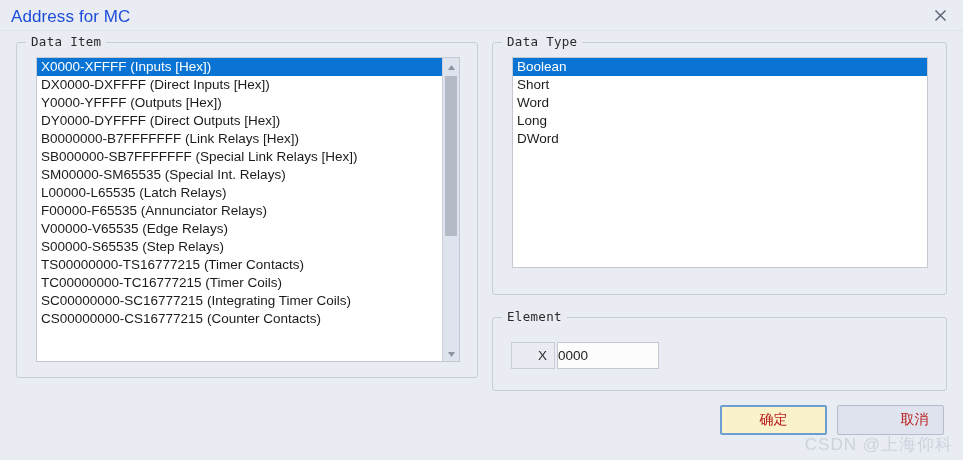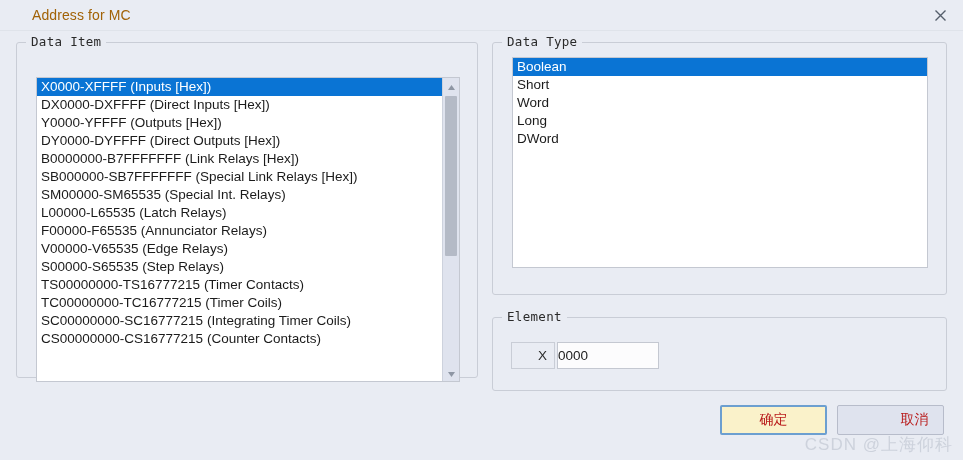--- a/index.html
+++ b/index.html
@@ -21,25 +21,24 @@
     position: absolute;
     left: 0; top: 0;
     width: 963px; height: 31px;
     background: #e9ecf3;
     border-bottom: 1px solid #dfe3ea;
     box-sizing: border-box;
   }
   #title-text {
     position: absolute;
     left: 11px; top: 7px;
-    font-size: 14px;
-    color: #a16207;
+    font-size: 17px;
+    color: #1d4ed8;
     letter-spacing: .1px;
     white-space: nowrap;
-    margin-left: 21px;
   }
   #close-button {
     position: absolute;
     right: 0; top: 0;
     width: 46px; height: 31px;
     display: flex;
     align-items: center;
     justify-content: center;
     cursor: default;
   }
@@ -71,21 +70,21 @@
   #group-element   { left: 492px; top: 317px; width: 455px; height: 74px; }
 
   
   .listbox {
     position: absolute;
     background: #ffffff;
     border: 1px solid #c4c8d1;
     box-sizing: border-box;
     overflow: hidden;
   }
-  #listbox-data-item { left: 19px; top: 34px; width: 424px; height: 305px; }
+  #listbox-data-item { left: 19px; top: 14px; width: 424px; height: 305px; }
   #listbox-data-type { left: 19px; top: 14px; width: 416px; height: 211px; }
 
   .list-scroll {
     position: absolute;
     left: 0; top: 0; right: 0; bottom: 0;
     overflow: hidden;
   }
   #listbox-data-item .list-scroll { right: 17px; }
 
   .list-item {

